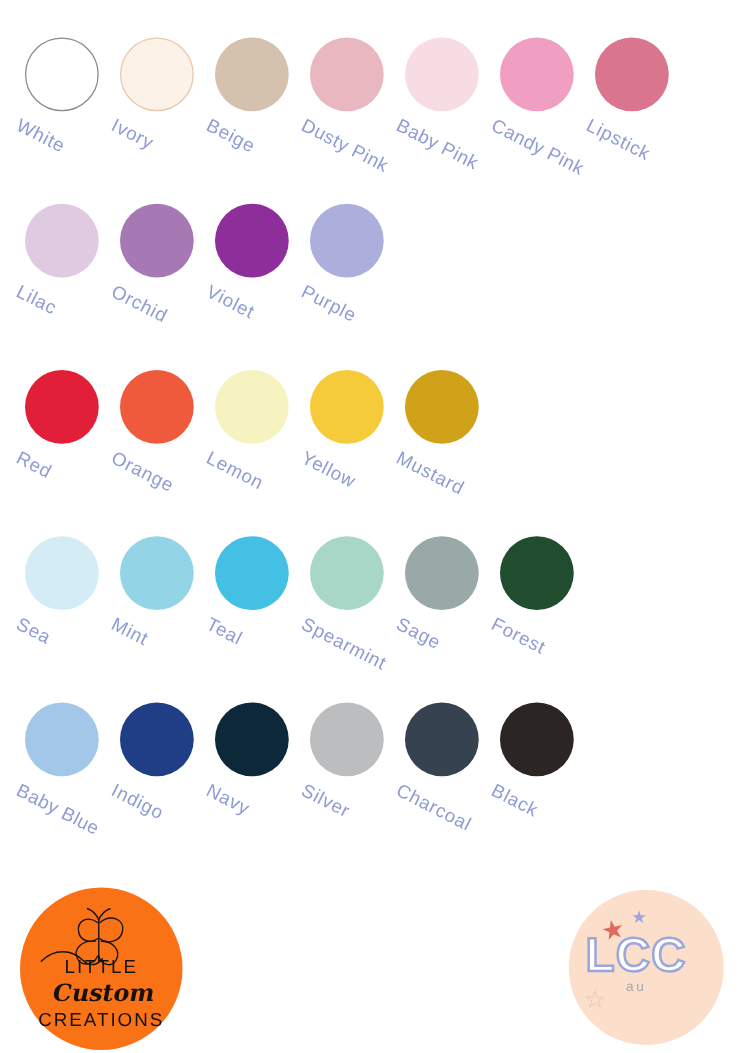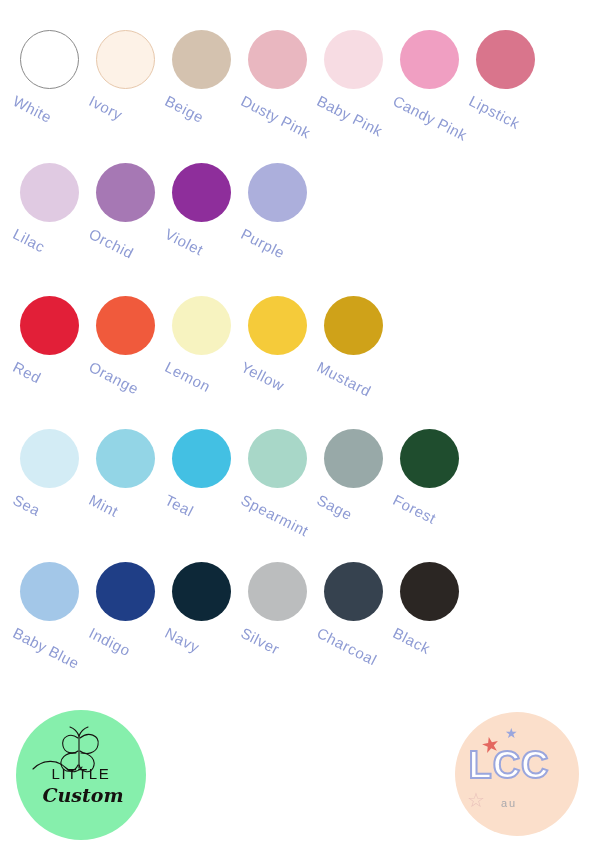--- a/index.html
+++ b/index.html
@@ -65,21 +65,21 @@
     top: 712px;
     width: 124px;
     height: 124px;
     background: #fbdfcb;
   }
   #logo-little-custom-creations {
     left: 16px;
     top: 710px;
     width: 130px;
     height: 130px;
-    background: #86efac;
+    background: #f97316;
   }
 
   .logo-inner {
     position: absolute;
     inset: 0;
   }
 
   
   .lcc-left-wordmark {
     position: absolute;
@@ -136,21 +136,21 @@
     margin-top: -10px;
     font-family: "DejaVu Serif", serif;
     font-style: italic;
     font-size: 27px;
     font-weight: 700;
     color: #e4675f;
     line-height: 1;
   }
   .lcc-right-au {
     display: block;
-    margin-top: 14px;
+    margin-top: 1px;
     font-family: "Liberation Sans", sans-serif;
     font-size: 11px;
     letter-spacing: 2px;
     color: #a9a9ad;
     line-height: 1;
   }
   .star {
     position: absolute;
     font-size: 17px;
     line-height: 1;
@@ -297,20 +297,21 @@
           <path d="M60 43 C50 42 42 49 46 57 C49.5 63.5 59 62 62 55"></path>
           <path d="M65 43 C74 43 81 50 77 58 C73.5 64.5 65 62 63 55"></path>
           <path d="M63 26 L63 58"></path>
           <path d="M63 26 C61 21 57 18 54 17"></path>
           <path d="M63 26 C65 21 69 18 72 17"></path>
           <path d="M17 59 C28 48 42 50 50 58 C56 64 62 62 66 57"></path>
         </g>
       </svg>
       <div class="lcc-left-wordmark">
         <span class="lcc-left-line1">LITTLE</span><span class="lcc-left-script">Custom</span>
+        <span class="lcc-left-line2">CREATIONS</span>
       </div>
     </div>
   </div>
 
   <div class="logo" id="logo-lcc-designs">
     <div class="logo-inner">
       <span class="star" id="star-red">★</span>
       <span class="star" id="star-blue">★</span>
       <span class="star" id="star-outline">☆</span>
       <div class="lcc-right-mark">

